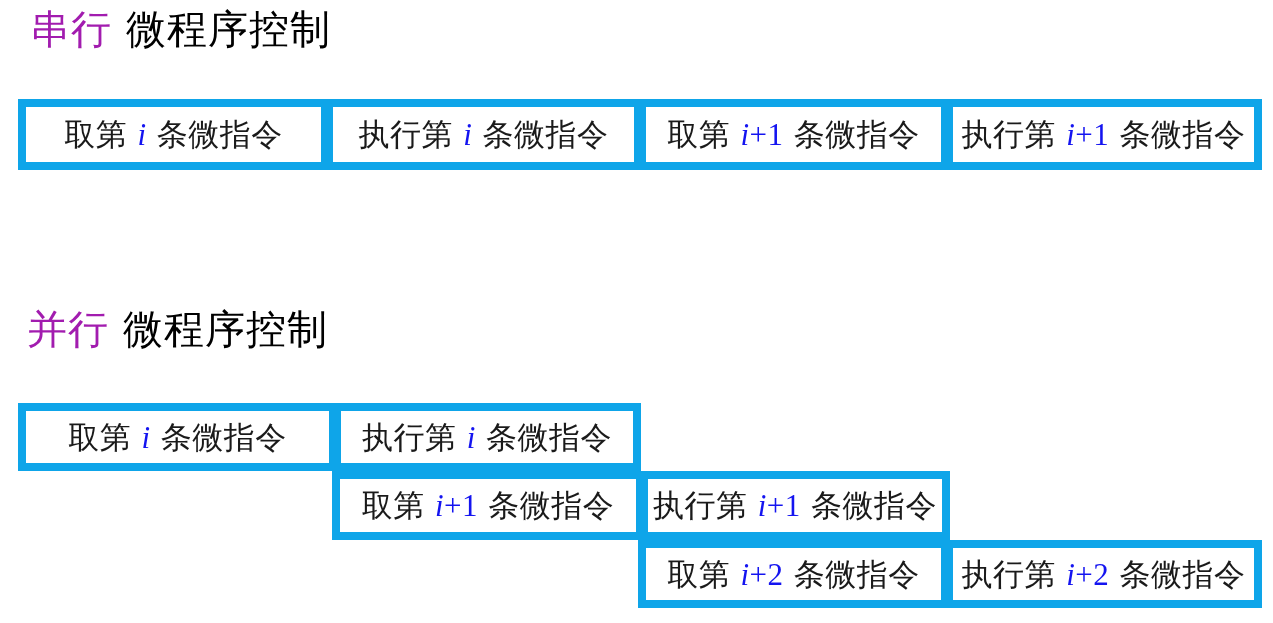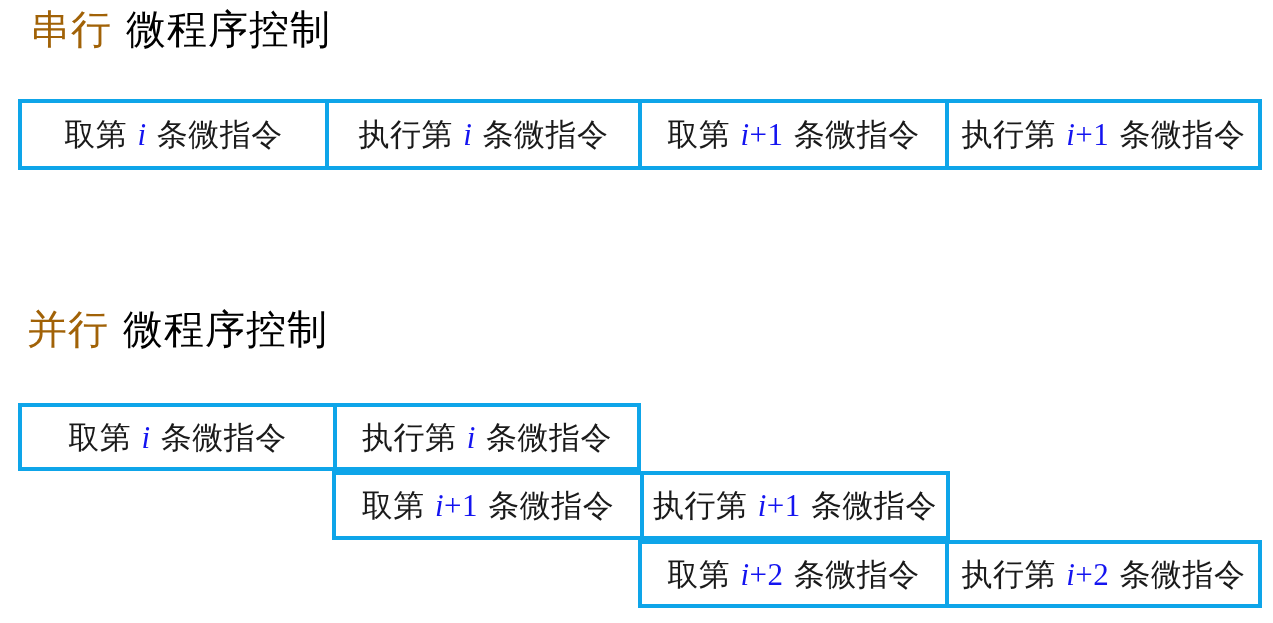--- a/index.html
+++ b/index.html
@@ -20,35 +20,35 @@
   .section-title {
     position: absolute;
     font-family: "DejaVu Sans", "Liberation Sans", sans-serif;
     font-size: 40px;
     line-height: 1;
     white-space: nowrap;
     color: #000000;
     letter-spacing: 1px;
   }
   .section-title .accent {
-    color: #a16207;
+    color: #a21caf;
   }
   .section-title .gap {
     display: inline-block;
     width: 14px;
   }
 
   #title-serial   { left: 30px;  top: 9px;   }
   #title-parallel { left: 27px;  top: 309px; }
 
   
   .stage-box {
     position: absolute;
     box-sizing: border-box;
-    border: 4px solid #0ea5e9;
+    border: 8px solid #0ea5e9;
     background: #ffffff;
     display: flex;
     align-items: center;
     justify-content: center;
     overflow: hidden;
   }
   .stage-box .stage-label {
     font-family: "Liberation Serif", "DejaVu Serif", serif;
     font-size: 31px;
     line-height: 1;

